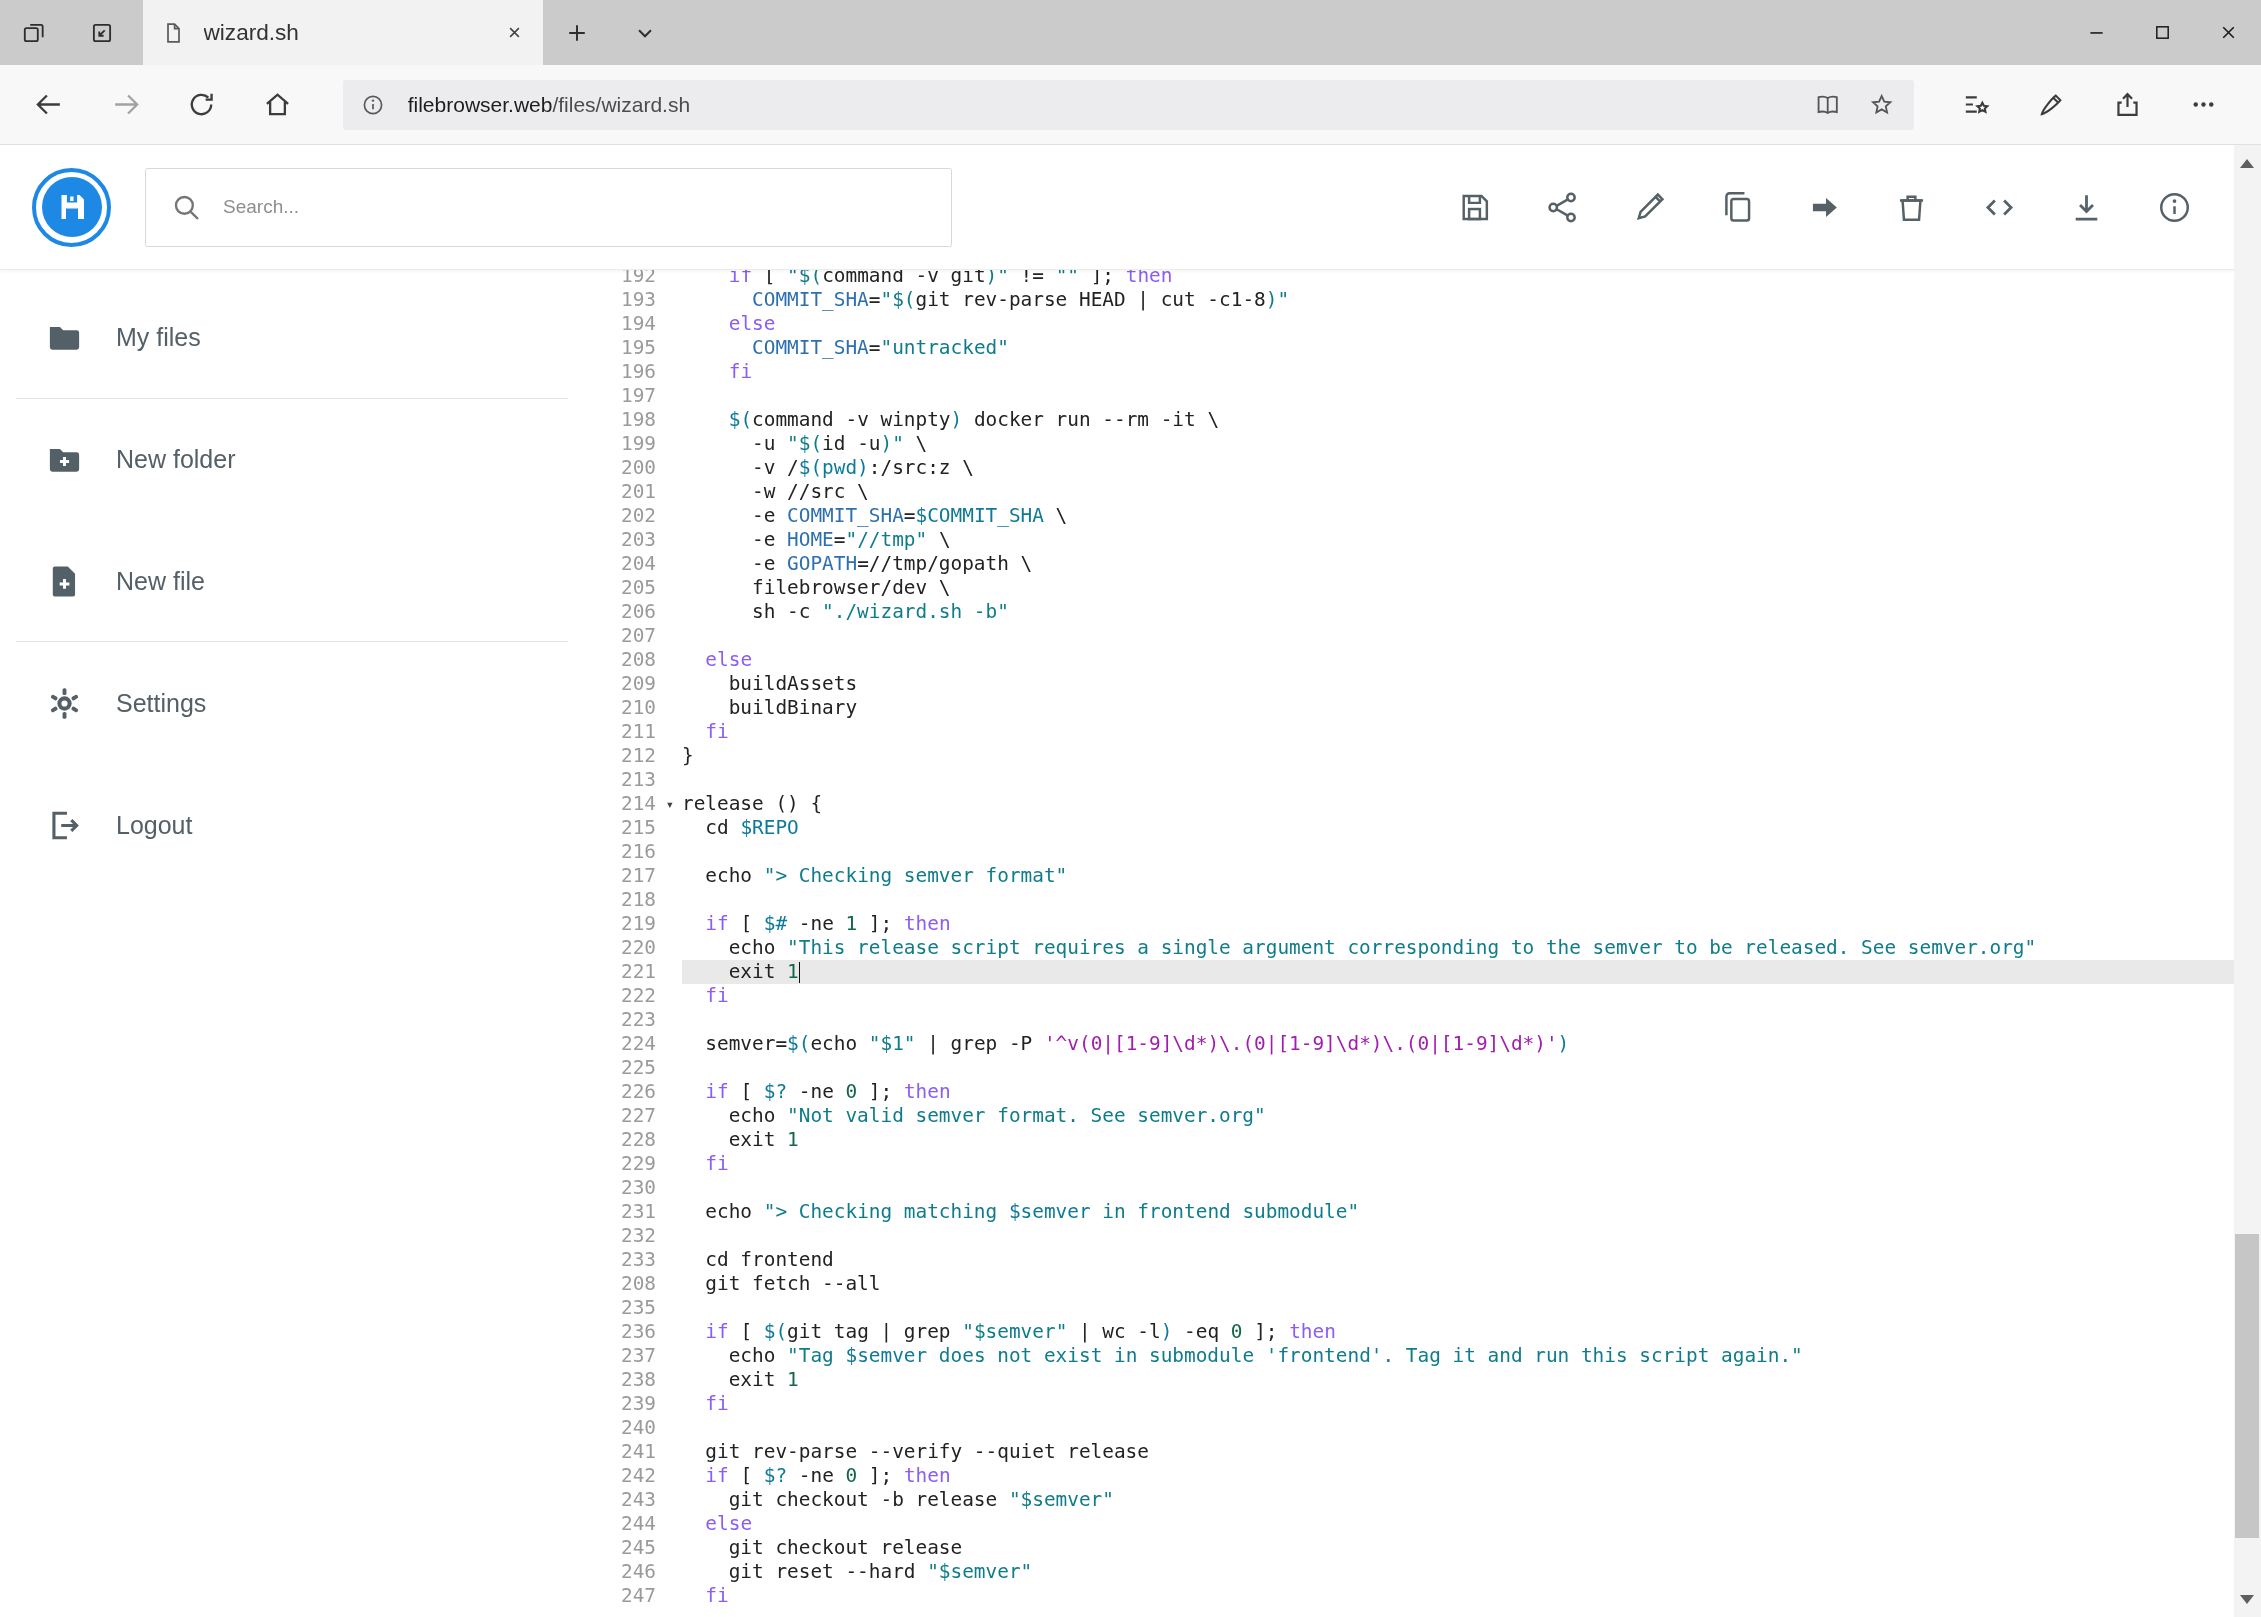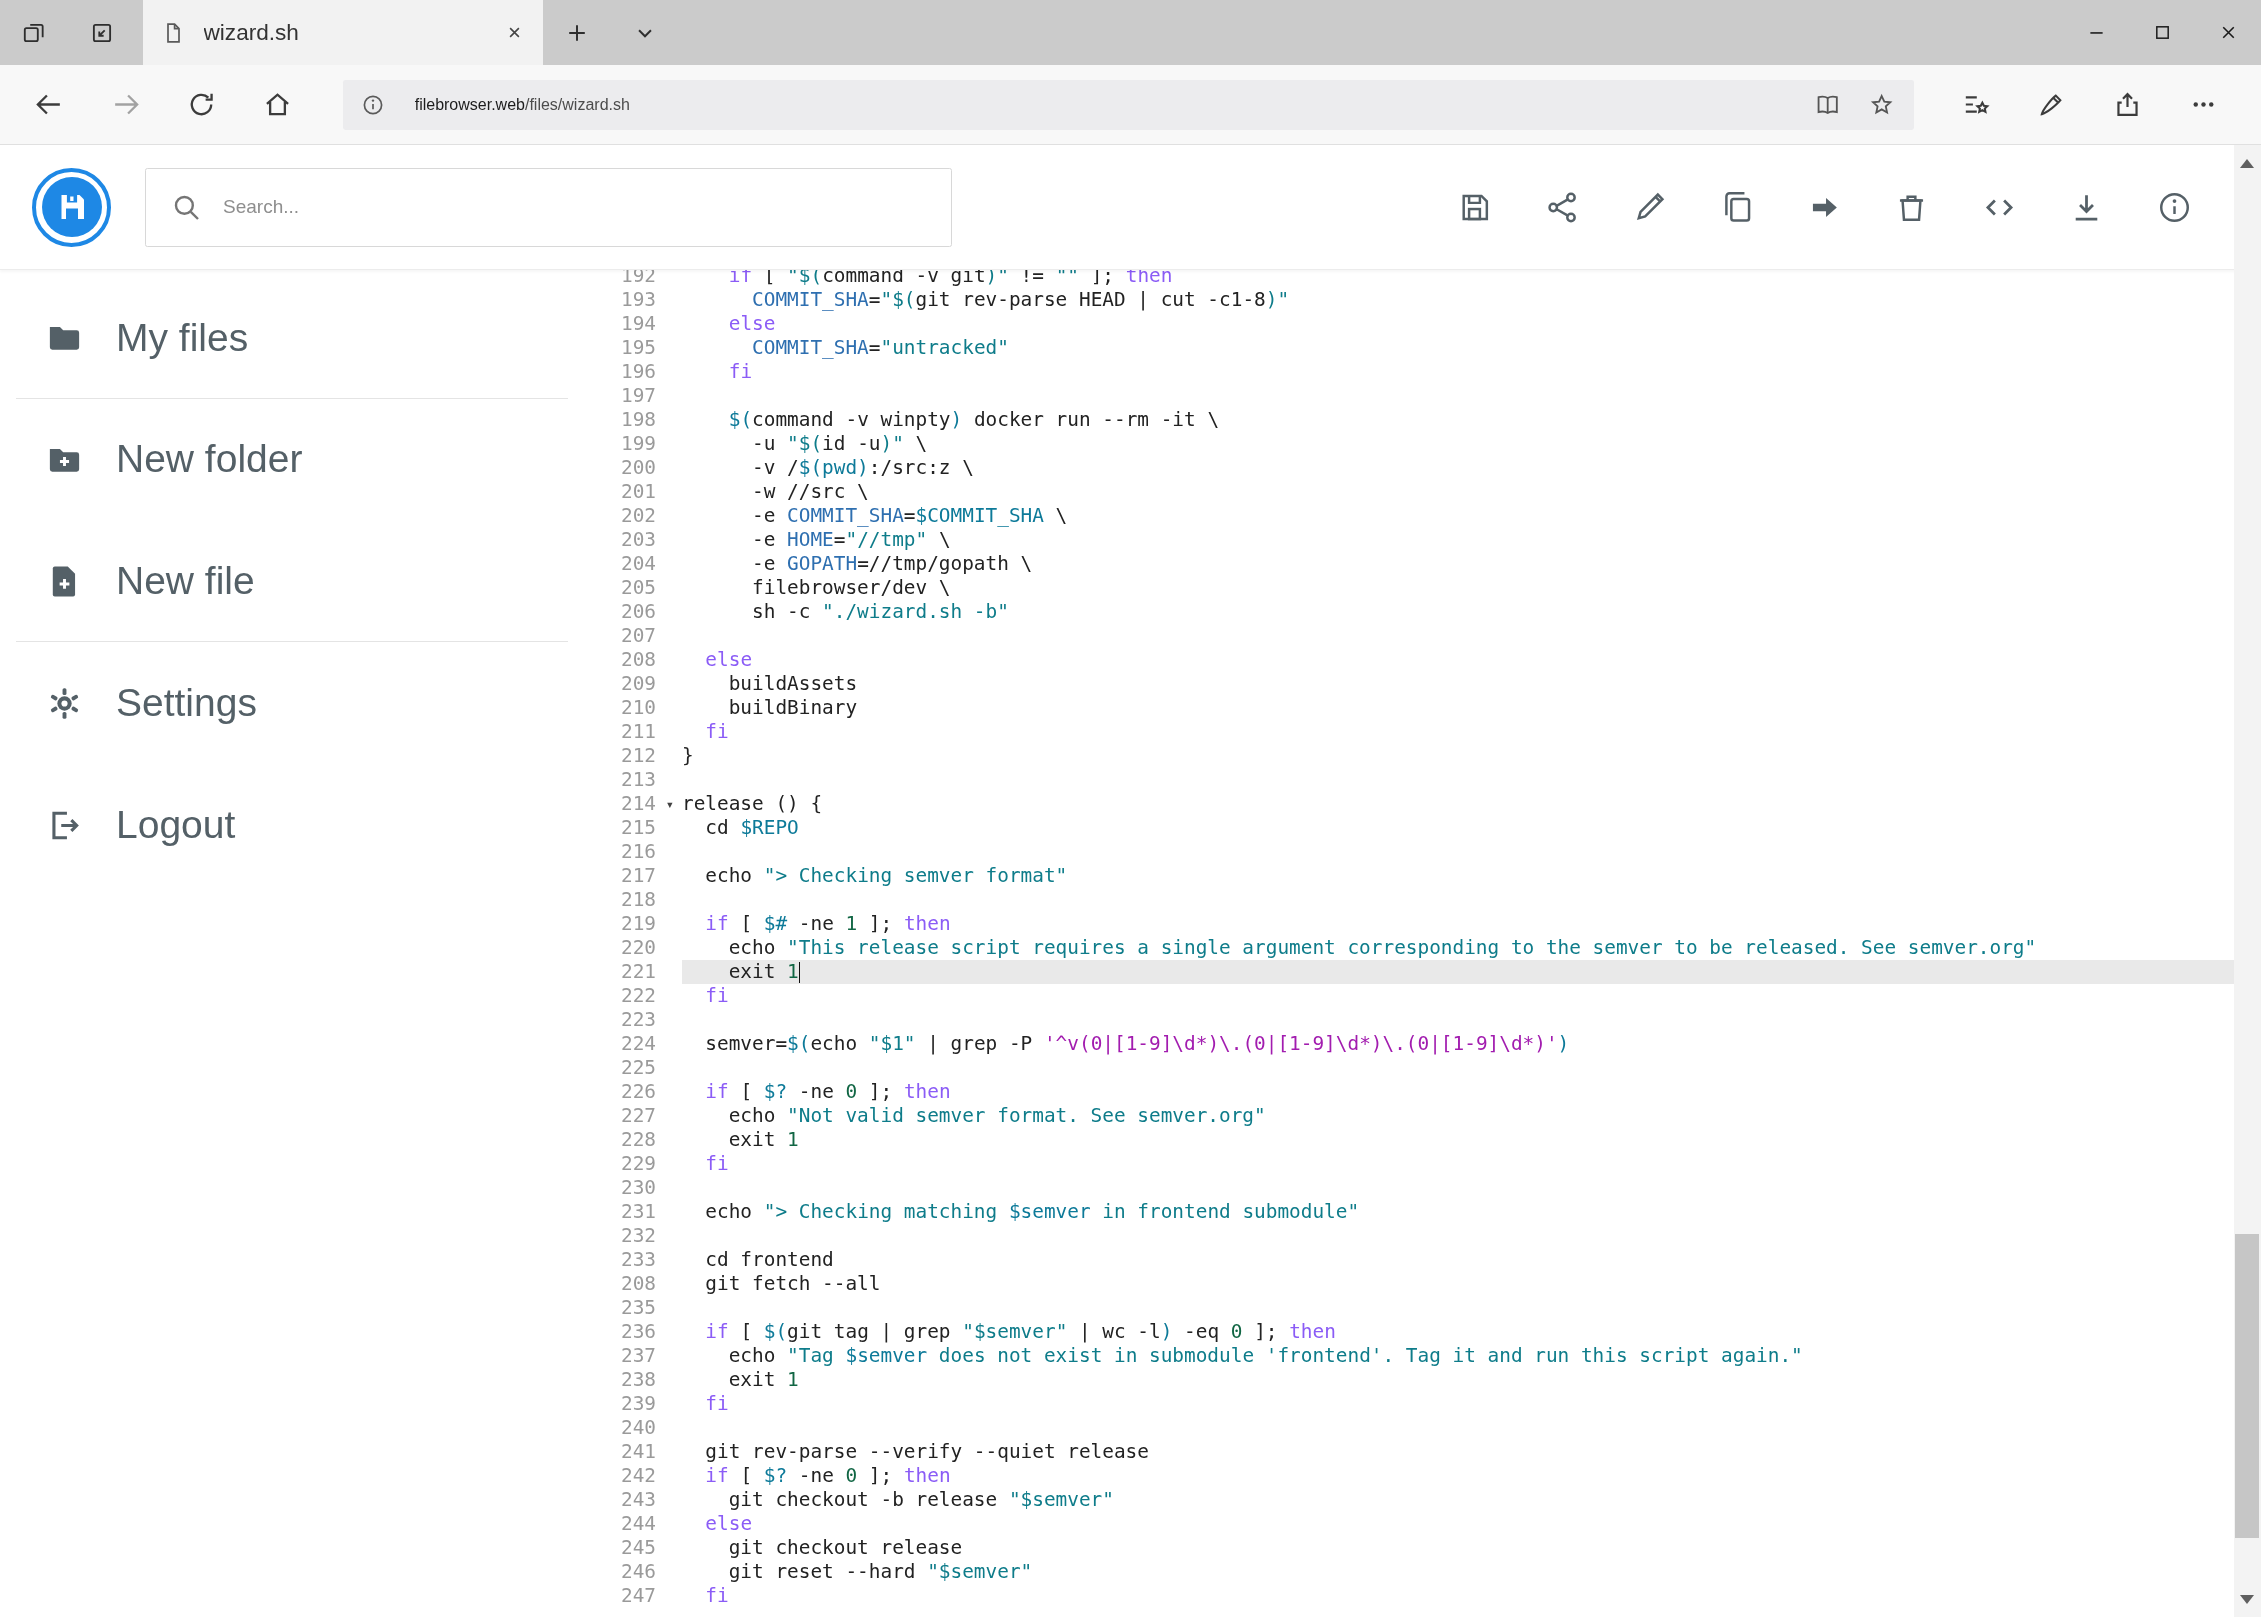--- a/index.html
+++ b/index.html
@@ -25,21 +25,21 @@
   
   .navbar { position:absolute; top:65px; left:0; right:0; height:80px; background:#f8f8f8;
             border-bottom:0.8px solid #e0e0e0; display:flex; align-items:center; padding:0 11.3px; }
   .nav-btn { width:76px; height:60px; display:flex; align-items:center; justify-content:center; color:#3c3c3c; }
   .nav-btn.disabled { color:#a2a2a2; }
   .nav-btn svg { width:31px; height:31px; }
   .address-bar { flex:1; height:50px; margin:0 24px 0 27.4px; background:#ececee; border-radius:2.4px;
                  display:flex; align-items:center; padding:0 18px; }
   .addr-info { color:#5a5a5a; }
   .addr-info svg { width:24px; height:24px; }
-  .url { margin-left:30px; font-size:16px; white-space:nowrap; }
+  .url { margin-left:23px; font-size:21px; white-space:nowrap; }
   .url .domain { color:#1d1d1d; }
   .url .path { color:#4c4c4c; }
   .addr-spacer { flex:1; }
   .addr-icon { color:#555; margin-left:27.4px; }
   .addr-icon svg { width:27.4px; height:27.4px; }
   .nav-right { display:flex; padding-right:8px; }
 
   
   .app { position:absolute; top:145px; left:0; right:0; bottom:0; background:#fff; }
   .app-header { height:125px; background:#fff; border-bottom:0.8px solid #ececec;
@@ -59,21 +59,21 @@
   .header-actions { margin-left:auto; margin-right:53px; display:flex; }
   .act-btn { width:68px; height:68px; margin-left:19.4px; display:flex; align-items:center; justify-content:center; color:#556067; }
   .act-btn svg { width:37px; height:37px; }
 
   .app-body { display:flex; height:1347px; }
 
   
   .sidebar { width:584px; flex:none; padding-top:22.6px; background:#fff; }
   .side-item { height:90px; margin-bottom:32px; display:flex; align-items:center; padding-left:45px; color:#546067; }
   .side-item svg { width:39px; height:39px; flex:none; }
-  .side-label { margin-left:32px; font-size:39px; }
+  .side-label { margin-left:32px; font-size:25px; }
   .side-divider { height:0.8px; background:#e4e4e4; margin:-17px 16px 16px 16px; }
   .side-footer { margin:68px 0 0 47px; font-size:22px; color:#9aa0a4; line-height:31.5px; }
   .side-footer .help { color:#9aa0a4; }
 
   
   .editor { flex:1; position:relative; overflow:hidden; background:#fff;
             font-family:"DejaVu Sans Mono", monospace; }
   .cm-lines { margin-top:-5.7px; }
   .cm-line { display:flex; height:24px; font-size:19.4px; line-height:24px;gap:8px; }
   .ln { width:90px; flex:none; text-align:right; padding-right:18px; color:#9a9a9a; position:relative; }

